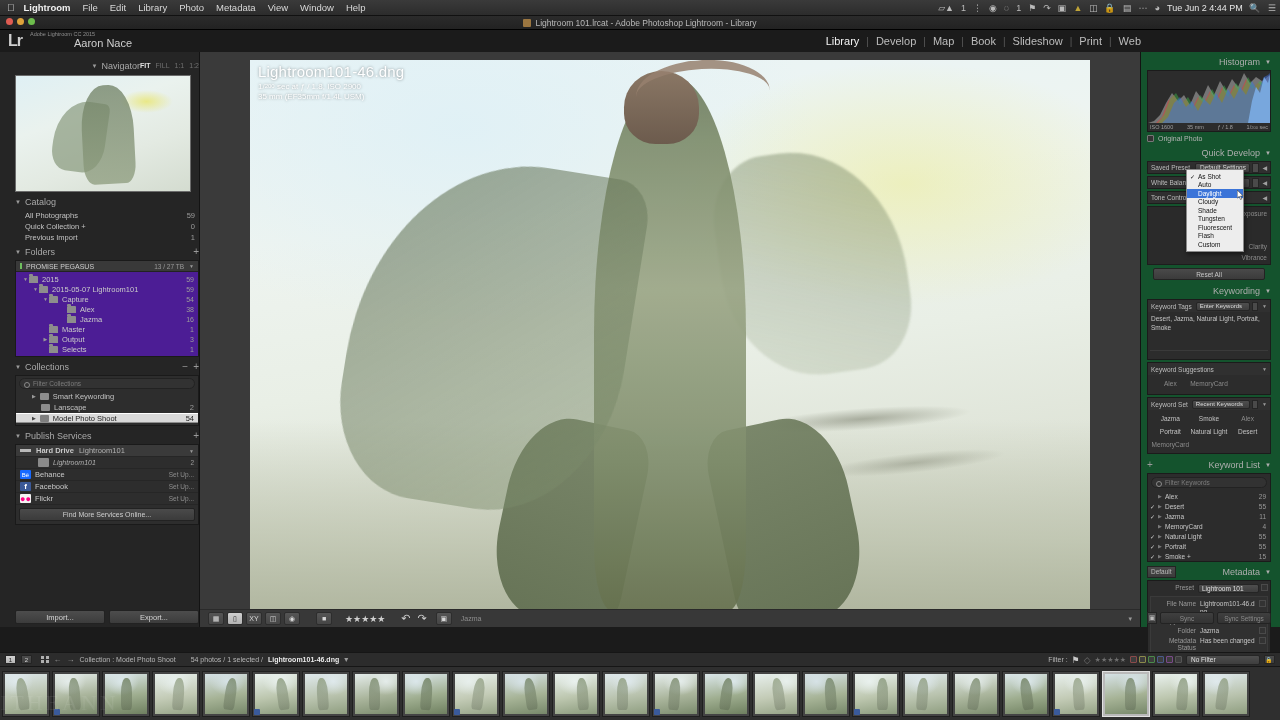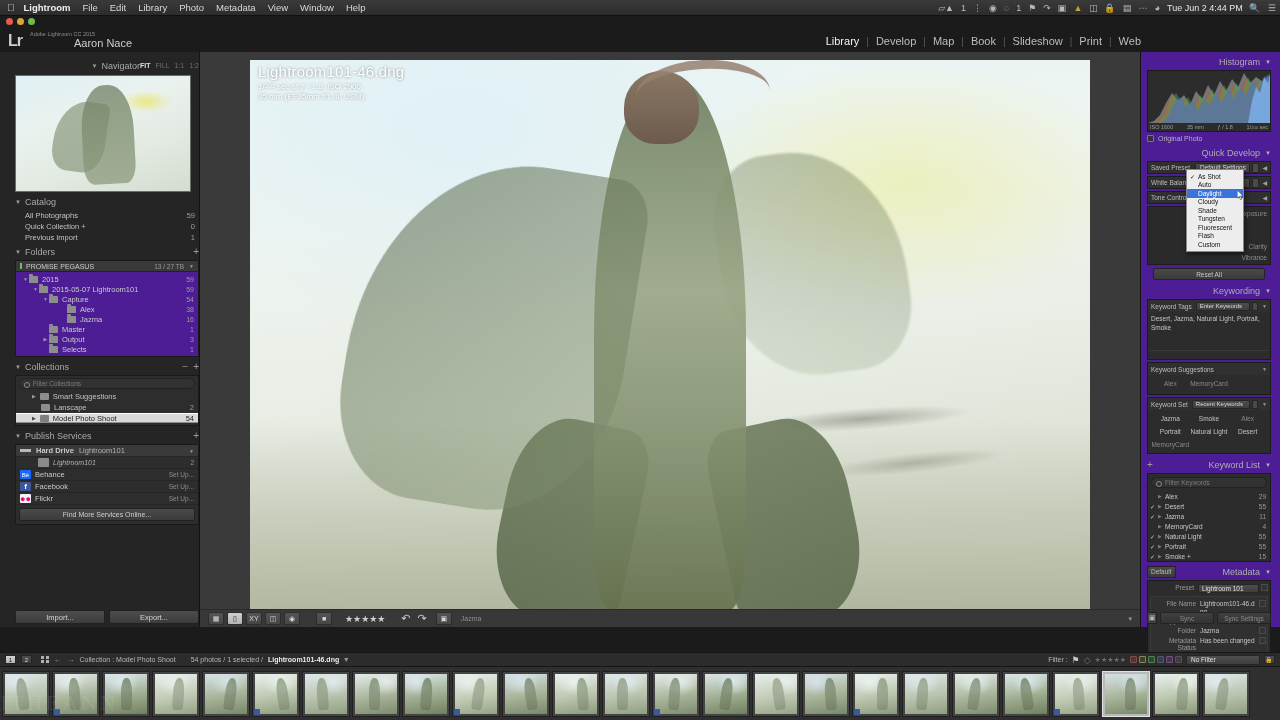--- a/index.html
+++ b/index.html
@@ -220,21 +220,21 @@
     font-size: 7px; color: #d8d8d8; }
   .tbtn.on { background: linear-gradient(#cfcfcf,#b4b4b4); color: #222; }
   .tb-sep { width: 10px; }
   .stars { display: flex; gap: 2px; font-size: 9px; color: #cfcfcf; margin-left: 10px; }
   .tb-label { font-size: 7px; color: #8e8e8e; margin-left: 6px; }
   .tb-right { margin-left: auto; margin-right: 8px; font-size: 7px; color: #9a9a9a; }
 
   
   .rightpanel {
     position: absolute; top: 52px; left: 1140px; width: 140px; height: 575px;
-    background: #4c1d95; border-left: 1px solid #131313;
+    background: #14532d; border-left: 1px solid #131313;
   }
   .rp-inner { position: absolute; left: 6px; top: 3px; width: 124px; }
   .rhead { display:flex; align-items:center; justify-content:flex-end; height: 13px;
     font-size: 9px; color: #aeaeae; gap: 5px; }
   .rhead .left-plus { margin-right: auto; font-size: 10px; color:#9a9a9a; }
   .rhead .tri { font-size: 6px; }
 
   .histbox { height: 62px; border: 1px solid #1b1b1b; background: #2c2c2c; margin-top: 2px; position: relative; overflow:hidden;}
   .histbox svg { position:absolute; left:0; top:0; }
   .hist-meta { position: absolute; left: 2px; right: 2px; bottom: 1px; display: flex;
@@ -364,20 +364,24 @@
       <span class="ic">🔒</span>
       <span class="ic">▤</span>
       <span class="ic">⋯</span>
       <span class="ic">◕</span>
       <span class="clock">Tue Jun 2  4:44 PM</span>
       <span class="ic">🔍</span>
       <span class="ic">☰</span>
     </div>
   </div>
 
+  <div class="titlebar">
+    <span class="doc-ic"></span>
+    <span>Lightroom 101.lrcat - Adobe Photoshop Lightroom - Library</span>
+  </div>
   <div class="traffic">
     <span style="background:#e05c52"></span>
     <span style="background:#dfa33b"></span>
     <span style="background:#6dbd4c"></span>
   </div>
 
   <div class="idbar">
     <div class="lr-logo">Lr</div>
     <div class="idname">
       <span class="small">Adobe Lightroom CC 2015</span>
@@ -511,21 +515,21 @@
         <span class="hdr-right">
           <span style="font-size:10px;color:#9a9a9a">−</span>
           <span style="font-size:10px;color:#9a9a9a">+</span>
         </span>
       </div>
       <div class="collbox">
         <div class="filterfield">Filter Collections</div>
         <div class="crow" style="padding-left:16px">
           <span style="font-size:5px;margin-right:4px;color:#999">▶</span>
           <span class="fic" style="background:#8d8d8d;width:9px;height:7px;border-radius:1px;margin-right:4px;display:inline-block"></span>
-          <span>Smart Suggestions</span>
+          <span>Smart Keywording</span>
           <span class="cnt"></span>
         </div>
         <div class="crow" style="padding-left:25px">
           <span class="fic" style="background:#8d8d8d;width:9px;height:7px;border-radius:1px;margin-right:4px;display:inline-block"></span>
           <span>Lanscape</span>
           <span class="cnt">2</span>
         </div>
         <div class="crow sel" style="padding-left:16px">
           <span style="font-size:5px;margin-right:4px;color:#444">▶</span>
           <span class="fic" style="background:#7f7f7f;width:9px;height:7px;border-radius:1px;margin-right:4px;display:inline-block"></span>

